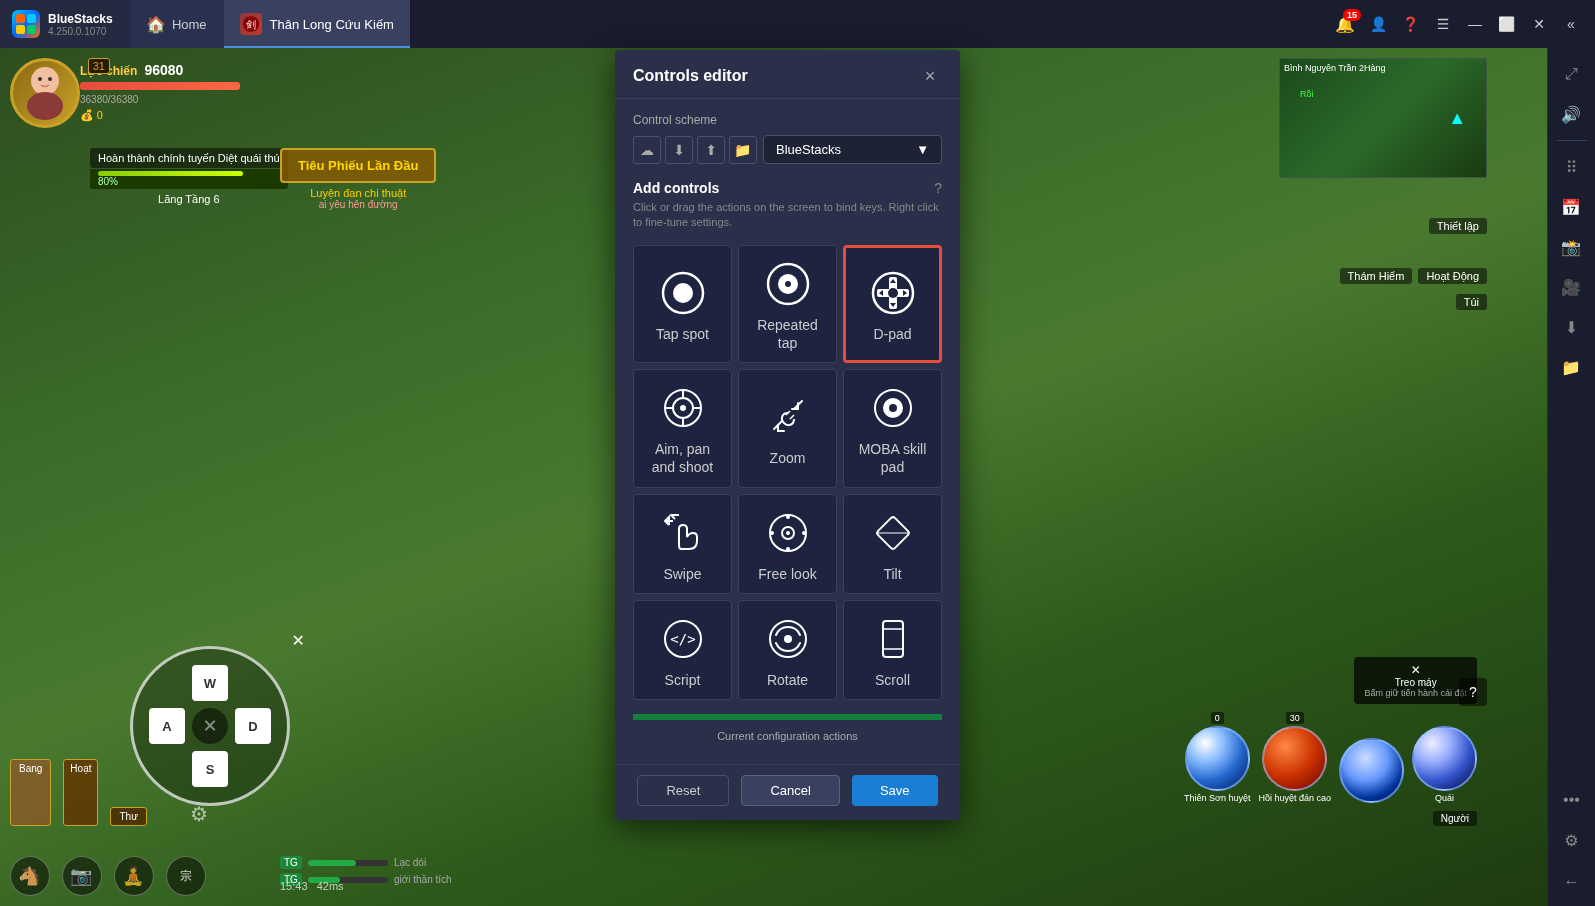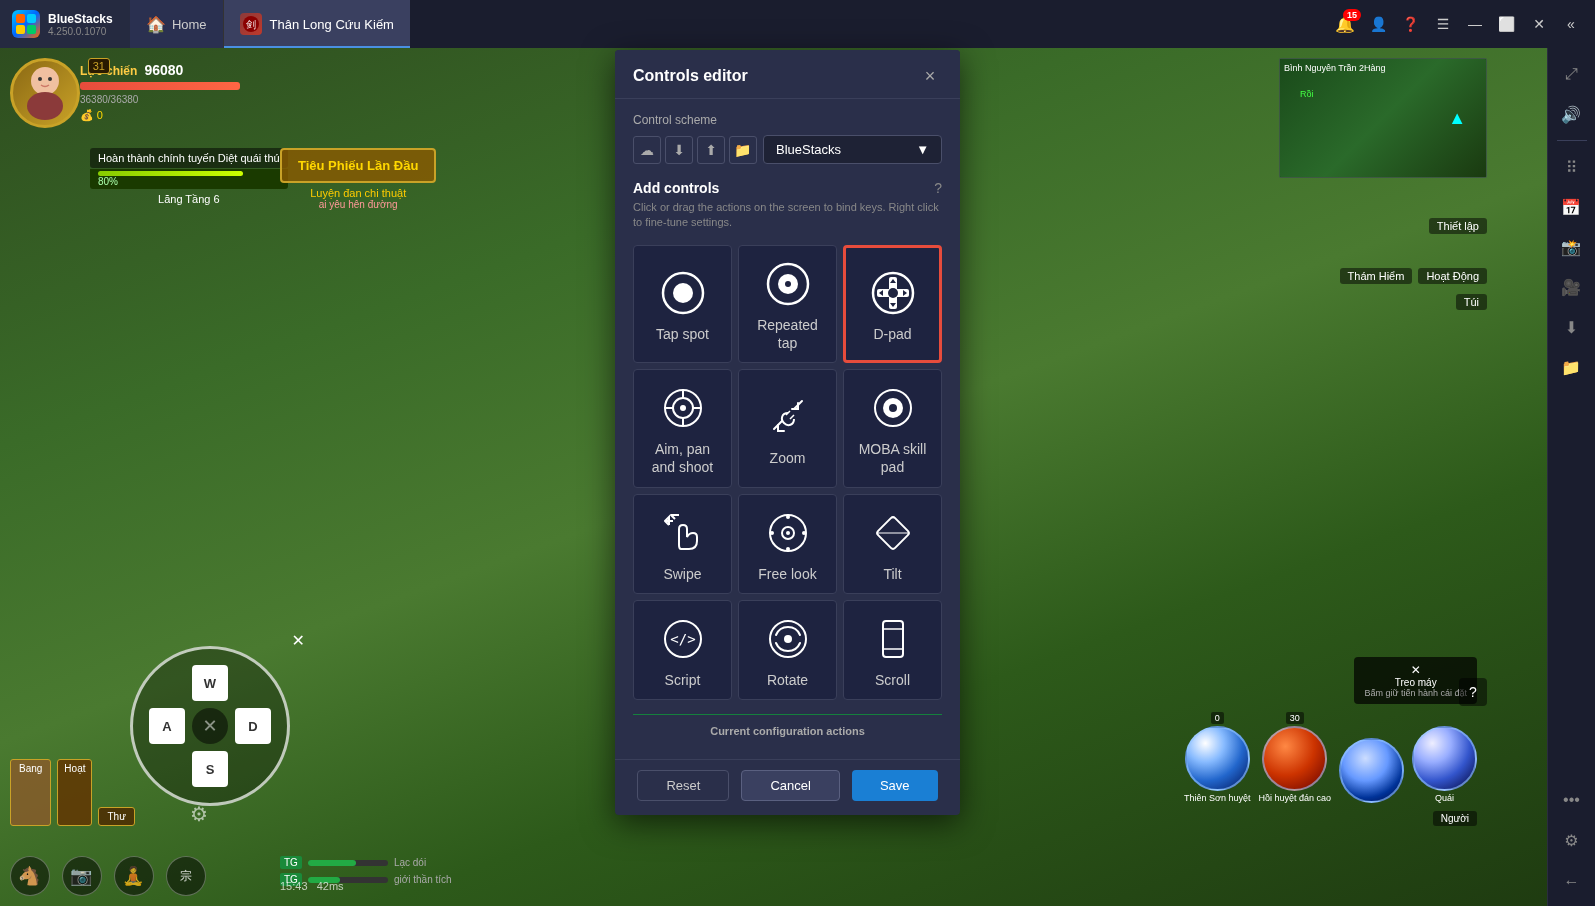--- a/index.html
+++ b/index.html
@@ -423,24 +423,23 @@
 
     .control-label {
       color: #ccc;
       font-size: 14px;
       text-align: center;
       line-height: 1.3;
     }
 
     
     .config-section {
-      border-top: 1px solid #15803d;
+      border-top: 6px solid #15803d;
       padding-top: 10px;
       margin-top: 13px;
-      font-weight: bold;
     }
 
     .config-title {
       color: #aaa;
       font-size: 11px;
       text-align: center;
       margin-bottom: 8px;
     }
 
     
@@ -595,21 +594,21 @@
       <div class="dpad-btn down">S</div>
       <div class="dpad-btn left">A</div>
       <div class="dpad-btn right">D</div>
       <div class="dpad-center">✕</div>
     </div>
     <div class="close-x">✕</div>
     <div class="settings-gear">⚙</div>
   </div>
 
   <div style="position:absolute; bottom:80px; left:10px; display:flex; flex-direction:column; gap:6px;">
-    <div style="display:flex; gap:6px;">
+    <div style="display:flex; gap:12px;">
       <div style="background:rgba(139,90,43,0.8); border:1px solid #c9a227; padding:3px 8px; border-radius:3px; color:white; font-size:10px; cursor:pointer;">Bang</div>
       <div style="background:rgba(100,50,0,0.8); border:1px solid #c9a227; padding:3px 6px; border-radius:3px; color:white; font-size:10px; cursor:pointer;">Hoạt</div>
       <div style="background:rgba(80,40,0,0.8); border:1px solid #c9a227; padding:3px 8px; border-radius:3px; color:white; font-size:10px; cursor:pointer;margin-top:48px;">Thư</div>
     </div>
   </div>
 
   <div class="bottom-icons">
     <div class="bottom-icon">🐴</div>
     <div class="bottom-icon">📷</div>
     <div class="bottom-icon">🧘</div>

